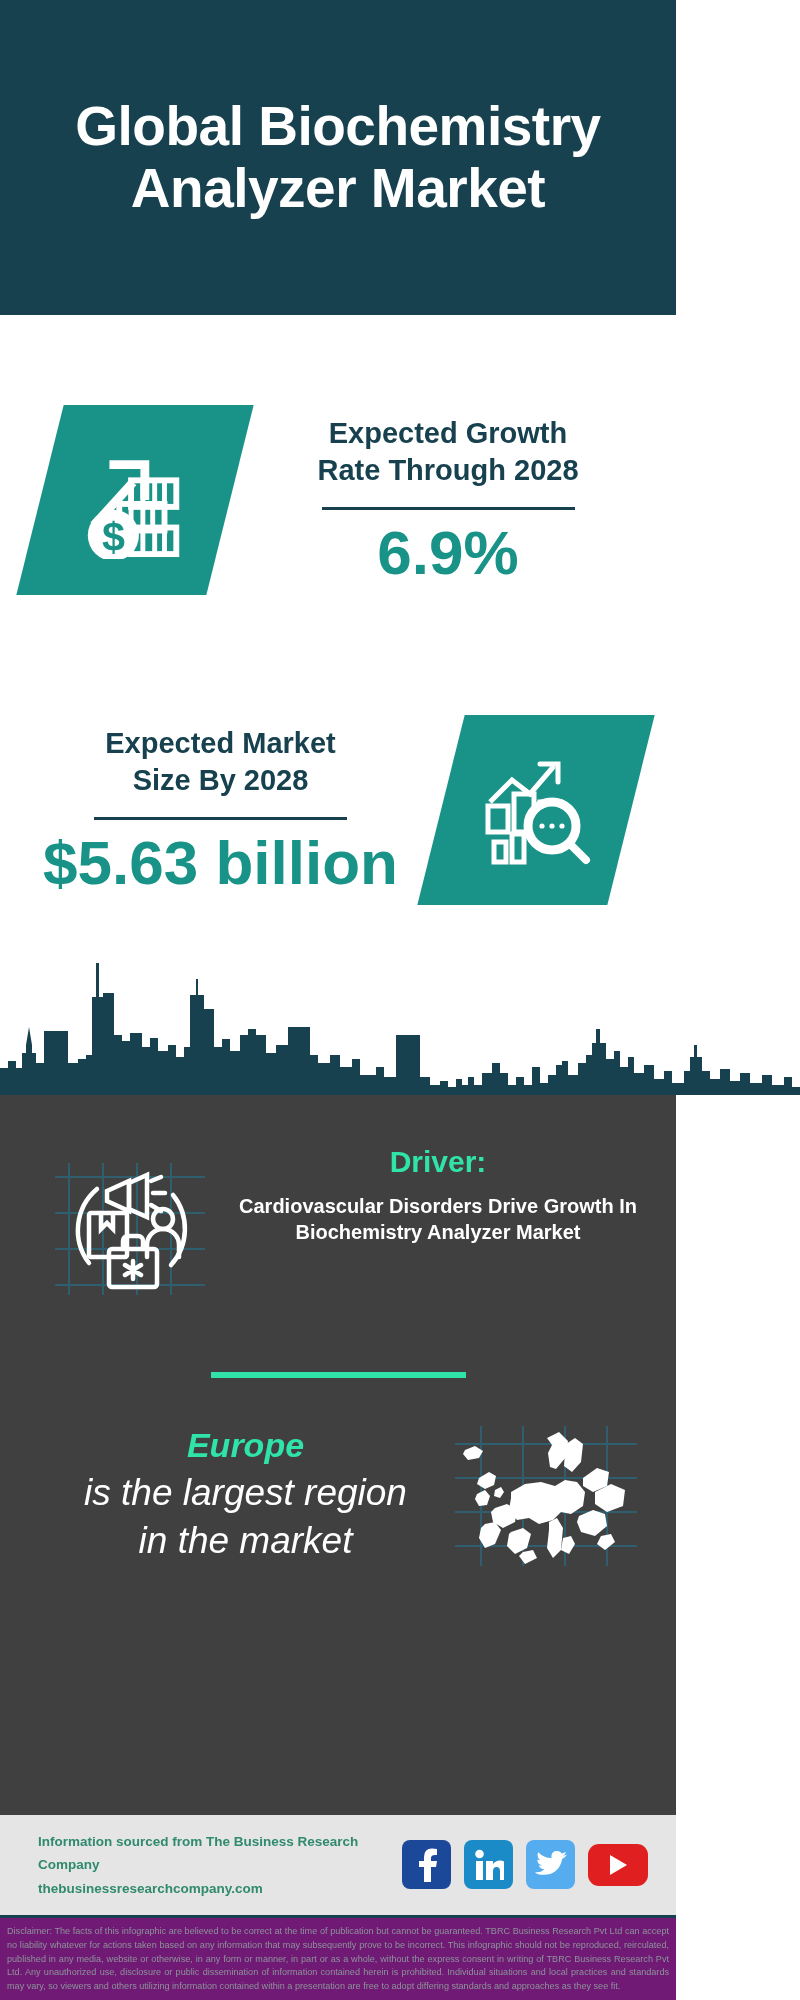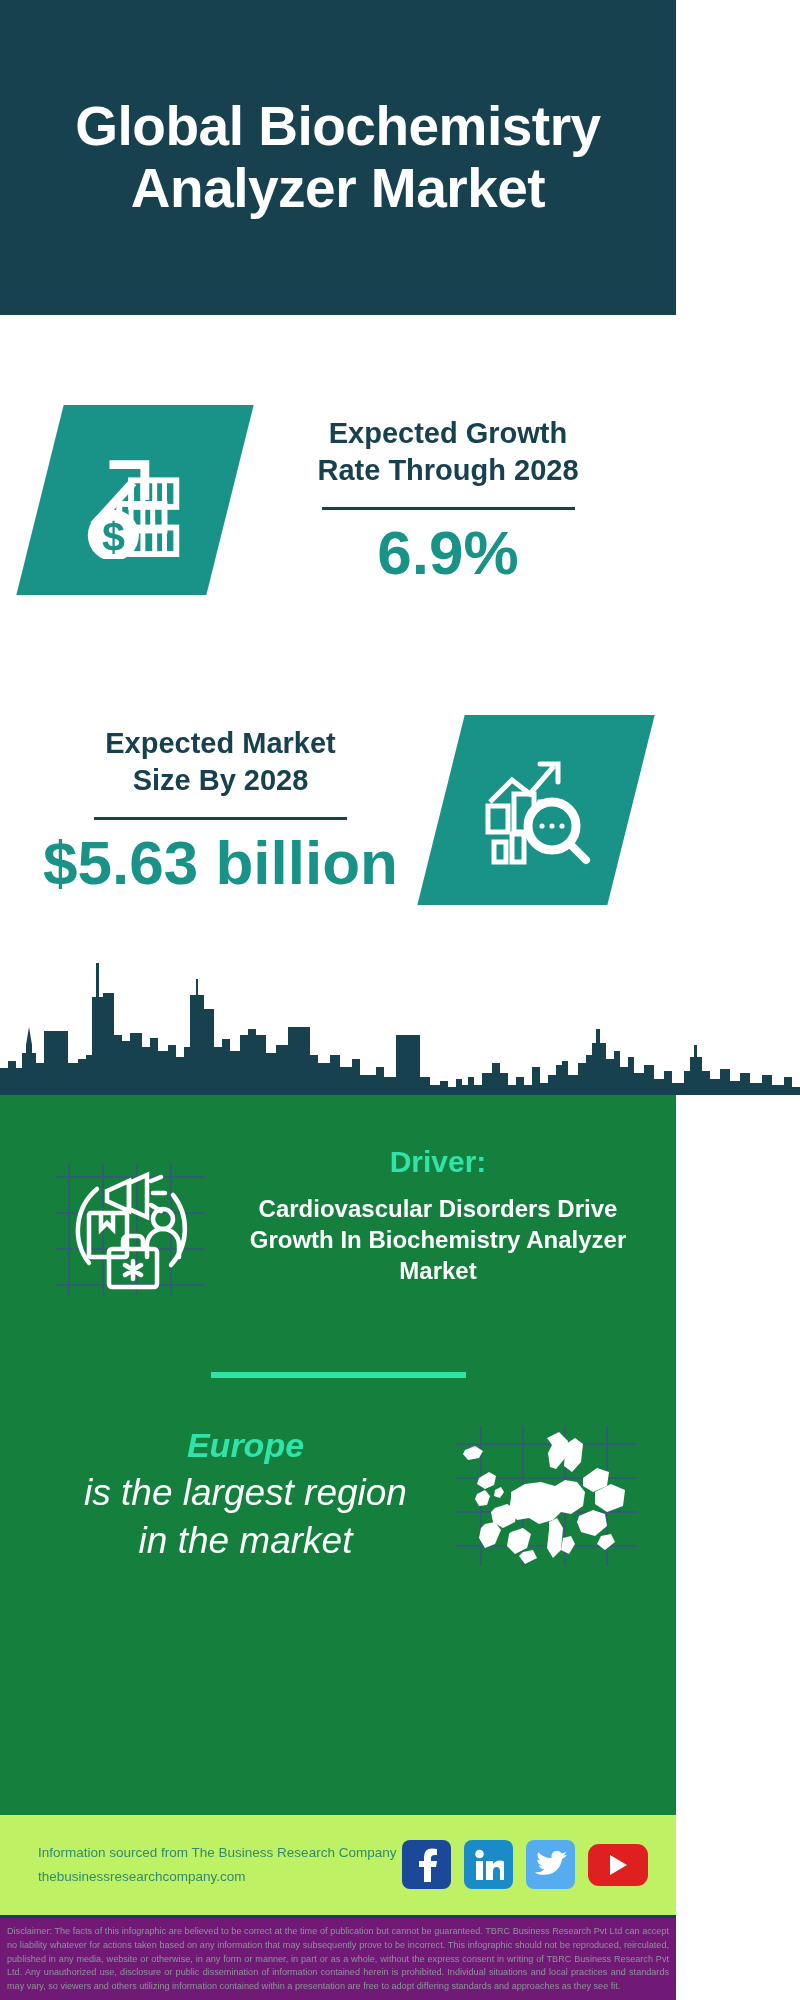--- a/index.html
+++ b/index.html
@@ -65,55 +65,56 @@
   }
   .stat-two .stat-text { padding-left:0; padding-right:20px; }
   .stat-two .rule { width:253px; }
 
   
   .skyline-wrap { position:relative; height:160px; background:#ffffff; }
   .skyline-wrap svg { display:block; width:800px; height:160px; }
 
   
   .dark {
-    background:#15803d;
+    background:#404040;
     flex:1;
     position:relative;
     padding-bottom:0;
   }
   .driver-row {
     display:flex; align-items:flex-start;
     padding:40px 30px 0 45px;
   }
   .grid-icon { width:175px; height:175px; flex:none; position:relative; }
   .driver-copy { flex:1; text-align:center; padding-left:10px; padding-top:10px; }
   .driver-title { color:#30e3a8; font-size:30px; font-weight:bold; margin-bottom:14px; }
-  .driver-text { color:#ffffff; font-size:24px; font-weight:bold; line-height:1.3; }
+  .driver-text { color:#ffffff; font-size:20px; font-weight:bold; line-height:1.3; }
 
   .mid-divider {
     width:255px; height:6px; background:#30e3a8;
     margin:62px auto 0;
   }
 
   .region-row {
     display:flex; align-items:center;
     padding:42px 35px 0 40px;
     font-style:italic;
   }
   .region-copy { flex:1; text-align:center; }
   .region-name { color:#30e3a8; font-size:34px; font-weight:bold; line-height:1.2; margin-bottom:4px; }
   .region-text { color:#ffffff; font-size:37px; font-weight:normal; line-height:1.3; }
   .map-icon { width:190px; height:150px; flex:none; position:relative; }
 
   
   .footer {
-    background:#bef264;
+    background:#e5e5e5;
     height:100px;
     display:flex; align-items:center; justify-content:space-between;
     padding:0 28px 0 38px;
+    font-weight:bold;
   }
   .source { color:#2f8a6e; font-size:13.5px; line-height:1.75; }
   .socials { display:flex; gap:13px; align-items:center; }
   .soc { width:49px; height:49px; border-radius:8px; display:flex; align-items:center; justify-content:center; }
 
   
   .disclaimer {
     background:#701a75;
     border-top:3px solid #17414f;
     padding:7px 7px 6px 7px;

